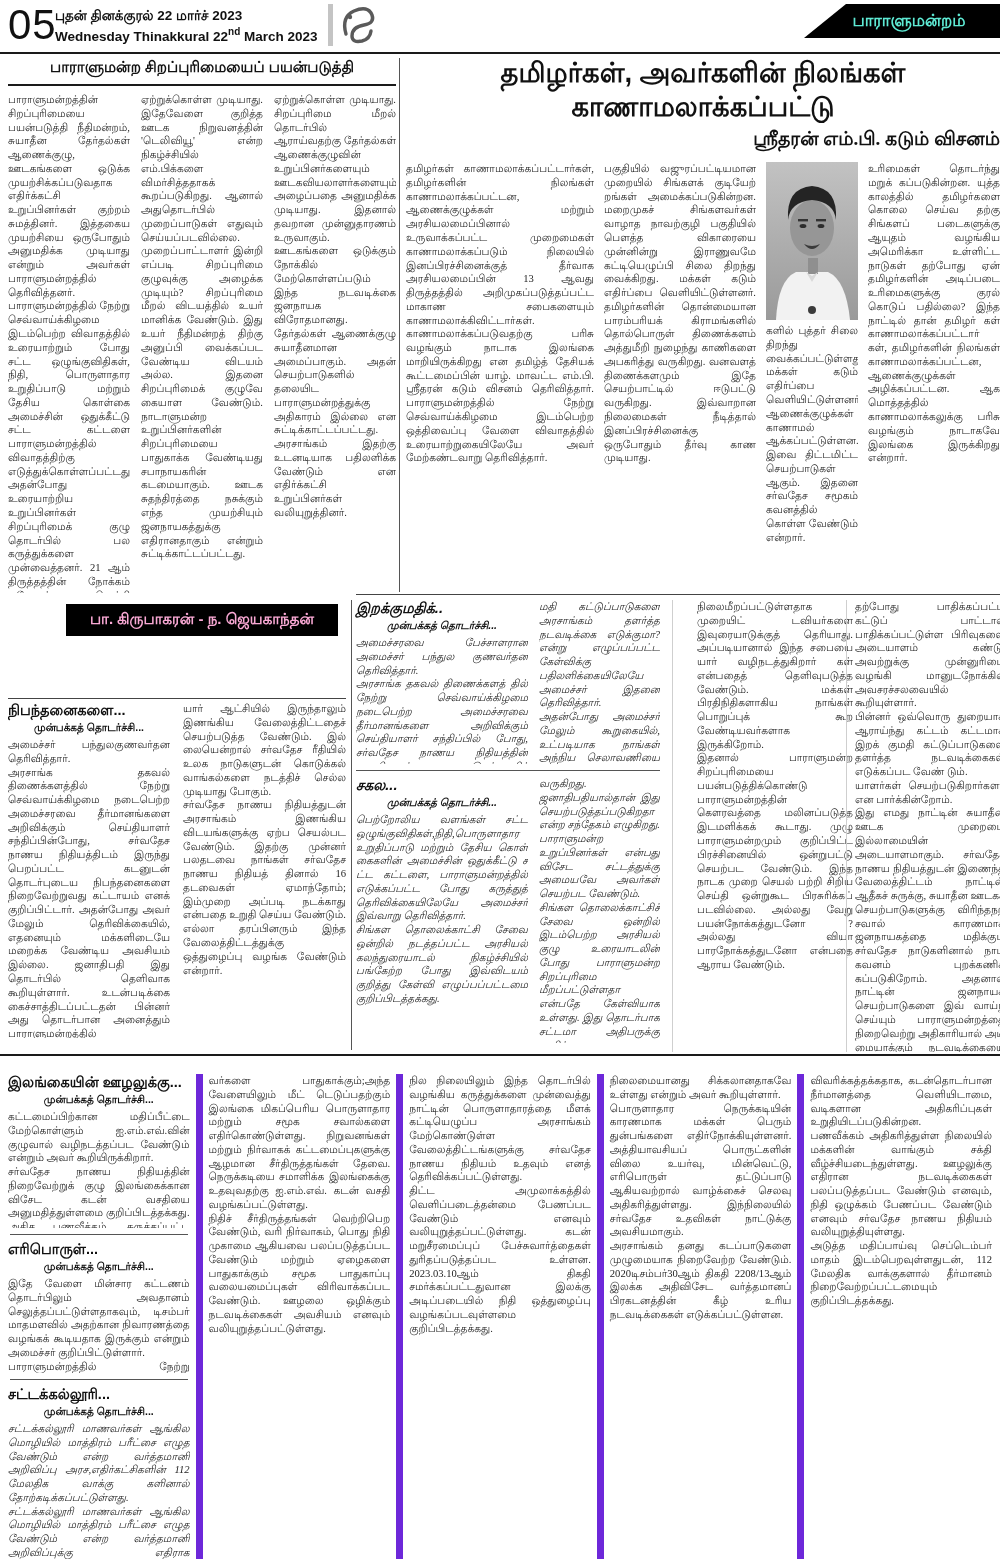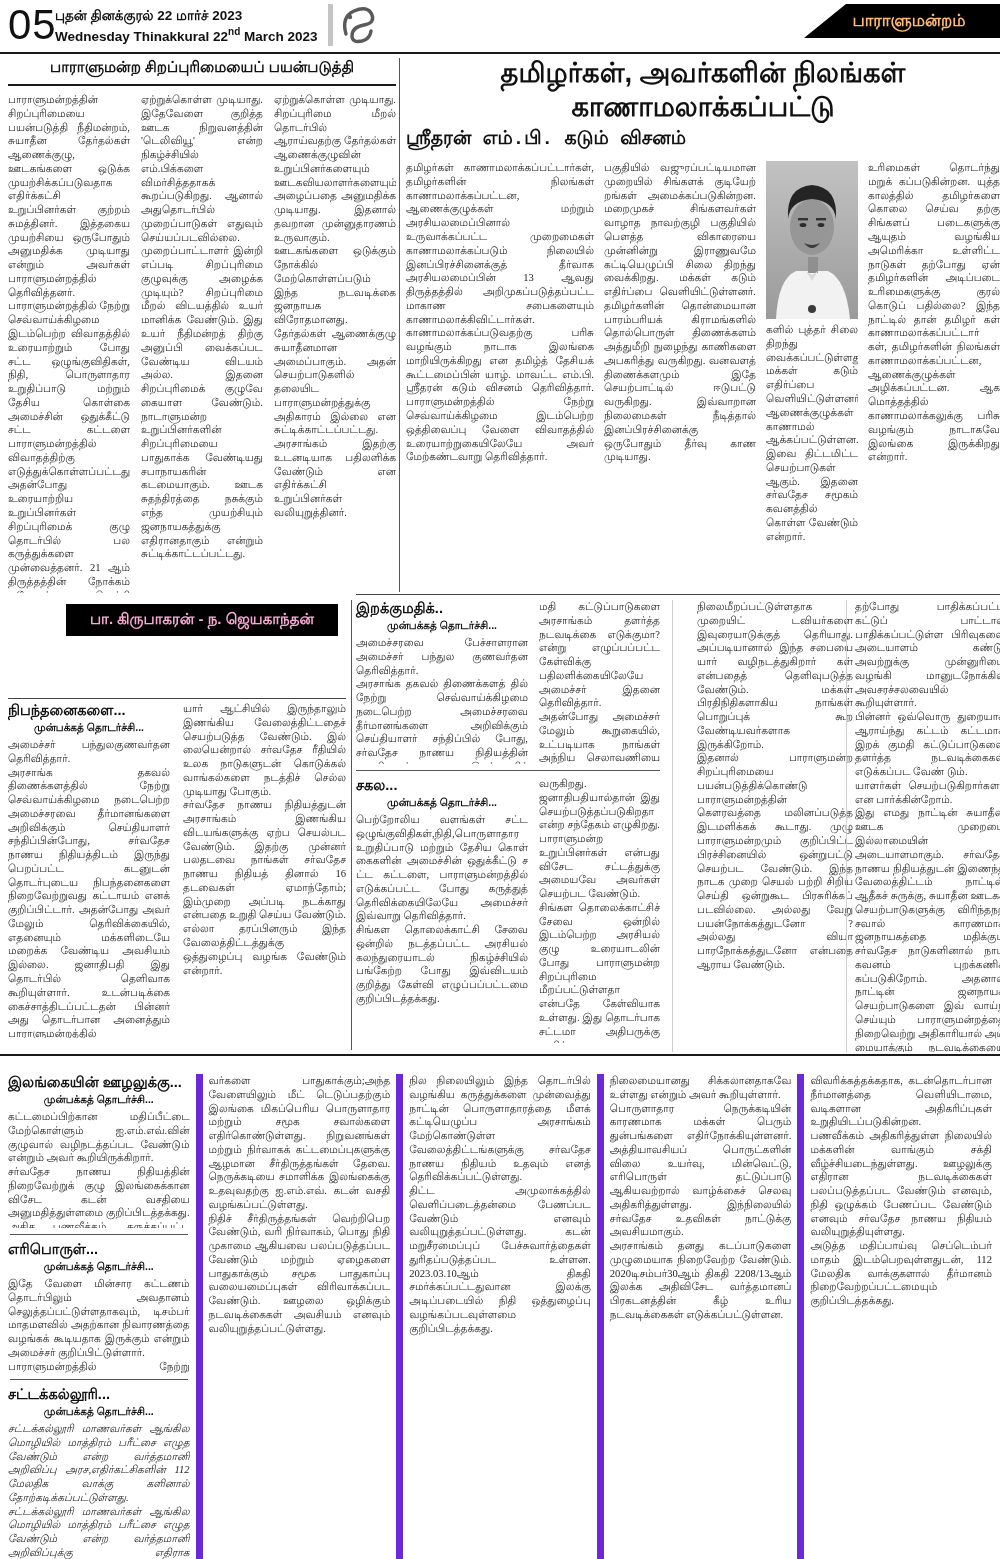--- a/index.html
+++ b/index.html
@@ -5,21 +5,21 @@
   html,body{margin:0;padding:0;background:#e8e8e8;}
   .page{position:relative;width:1000px;height:1559px;background:#ffffff;color:#111;
         font-family:"Liberation Serif",serif;overflow:hidden;margin:0 auto;}
   
   .pgnum{position:absolute;left:8px;top:0px;font-family:"Liberation Sans",sans-serif;
          font-size:42px;font-weight:500;letter-spacing:1px;line-height:50px;}
   .dateblock{position:absolute;left:55px;top:7px;font-family:"Liberation Sans",sans-serif;
              font-weight:700;font-size:13.5px;line-height:1.3;}
   .logo-bar{position:absolute;left:328px;top:4px;width:5px;height:42px;background:#c4c4c4;}
   .logo{position:absolute;left:338px;top:3px;}
-  .tagbox{position:absolute;right:0;top:4px;width:196px;height:34px;background:#000;color:#fdba74;
+  .tagbox{position:absolute;right:0;top:4px;width:196px;height:34px;background:#000;color:#5eead4;
           font-family:"Liberation Sans",sans-serif;font-weight:700;font-size:16.5px;
           display:flex;align-items:center;justify-content:center;
           clip-path:polygon(42px 0,100% 0,100% 100%,0 100%);padding-left:14px;box-sizing:border-box;}
   .rule-h{position:absolute;background:#1a1a1a;height:2px;}
   .rule-h.thin{height:1px;background:#444;}
   .rule-v{position:absolute;background:#555;width:1px;}
   
   .b{font-size:10.6px;line-height:1.3;text-align:justify;color:#1d1d1d;white-space:pre-line;}
   .cols{display:flex;}
   .col{overflow:hidden;}
@@ -31,32 +31,32 @@
   .left-top-rule{height:2px;background:#1a1a1a;margin:6px 0 7px 0;}
   .left-body{height:500px;}
   .left-body .col{width:122px;}
   .left-body .col + .col{margin-left:11px;}
   .byline{margin:11px auto 0 auto;width:272px;background:#000;color:#f9a8d4;text-align:center;
           font-family:"Liberation Sans",sans-serif;font-weight:700;font-size:15px;padding:6px 0;}
   
   .main-art{position:absolute;left:406px;top:56px;width:594px;}
   .mhead{font-family:"Liberation Sans",sans-serif;font-weight:800;font-size:27.5px;
          line-height:1.24;text-align:center;letter-spacing:0;}
-  .msub{font-family:Liberation Mono, monospace;font-weight:700;font-size:19px;
-        text-align:left;margin-top:4px;}
+  .msub{font-family:Liberation Serif, serif;font-weight:700;font-size:19px;
+        text-align:right;margin-top:4px;}
   .main-body{margin-top:10px;height:424px;}
   .main-body .c1{width:188px;}
   .main-body .c2{width:152px;margin-left:10px;}
   .main-body .c3{width:92px;margin-left:10px;}
   .main-body .c4{width:132px;margin-left:10px;}
   .photo{display:block;margin-bottom:4px;}
   
   .mid{position:absolute;left:356px;top:600px;width:644px;height:452px;}
   .mid-left{position:absolute;left:0;top:0;width:304px;}
-  .mid-row{display:flex;}
+  .mid-row{display:flex;font-style:italic;}
   .mid-row .sec{width:172px;}
   .mid-row .txt{width:121px;margin-left:11px;}
   .mid-rule{height:1px;background:#555;margin:6px 0;}
   .mid .c3{position:absolute;left:316px;top:0;width:156px;height:452px;border-left:1px solid #cfcfcf;padding-left:24px;}
   .mid .c4{position:absolute;left:490px;top:0;width:150px;height:452px;border-left:1px solid #cfcfcf;padding-left:8px;}
   
   .sec-title{font-family:"Liberation Sans",sans-serif;font-weight:700;font-size:14.5px;}
   .sec-cont{font-family:"Liberation Sans",sans-serif;font-weight:700;font-size:10.5px;text-align:center;margin:1px 0 3px 0;}
   
   .left-bottom{position:absolute;left:8px;top:702px;width:338px;height:348px;}

